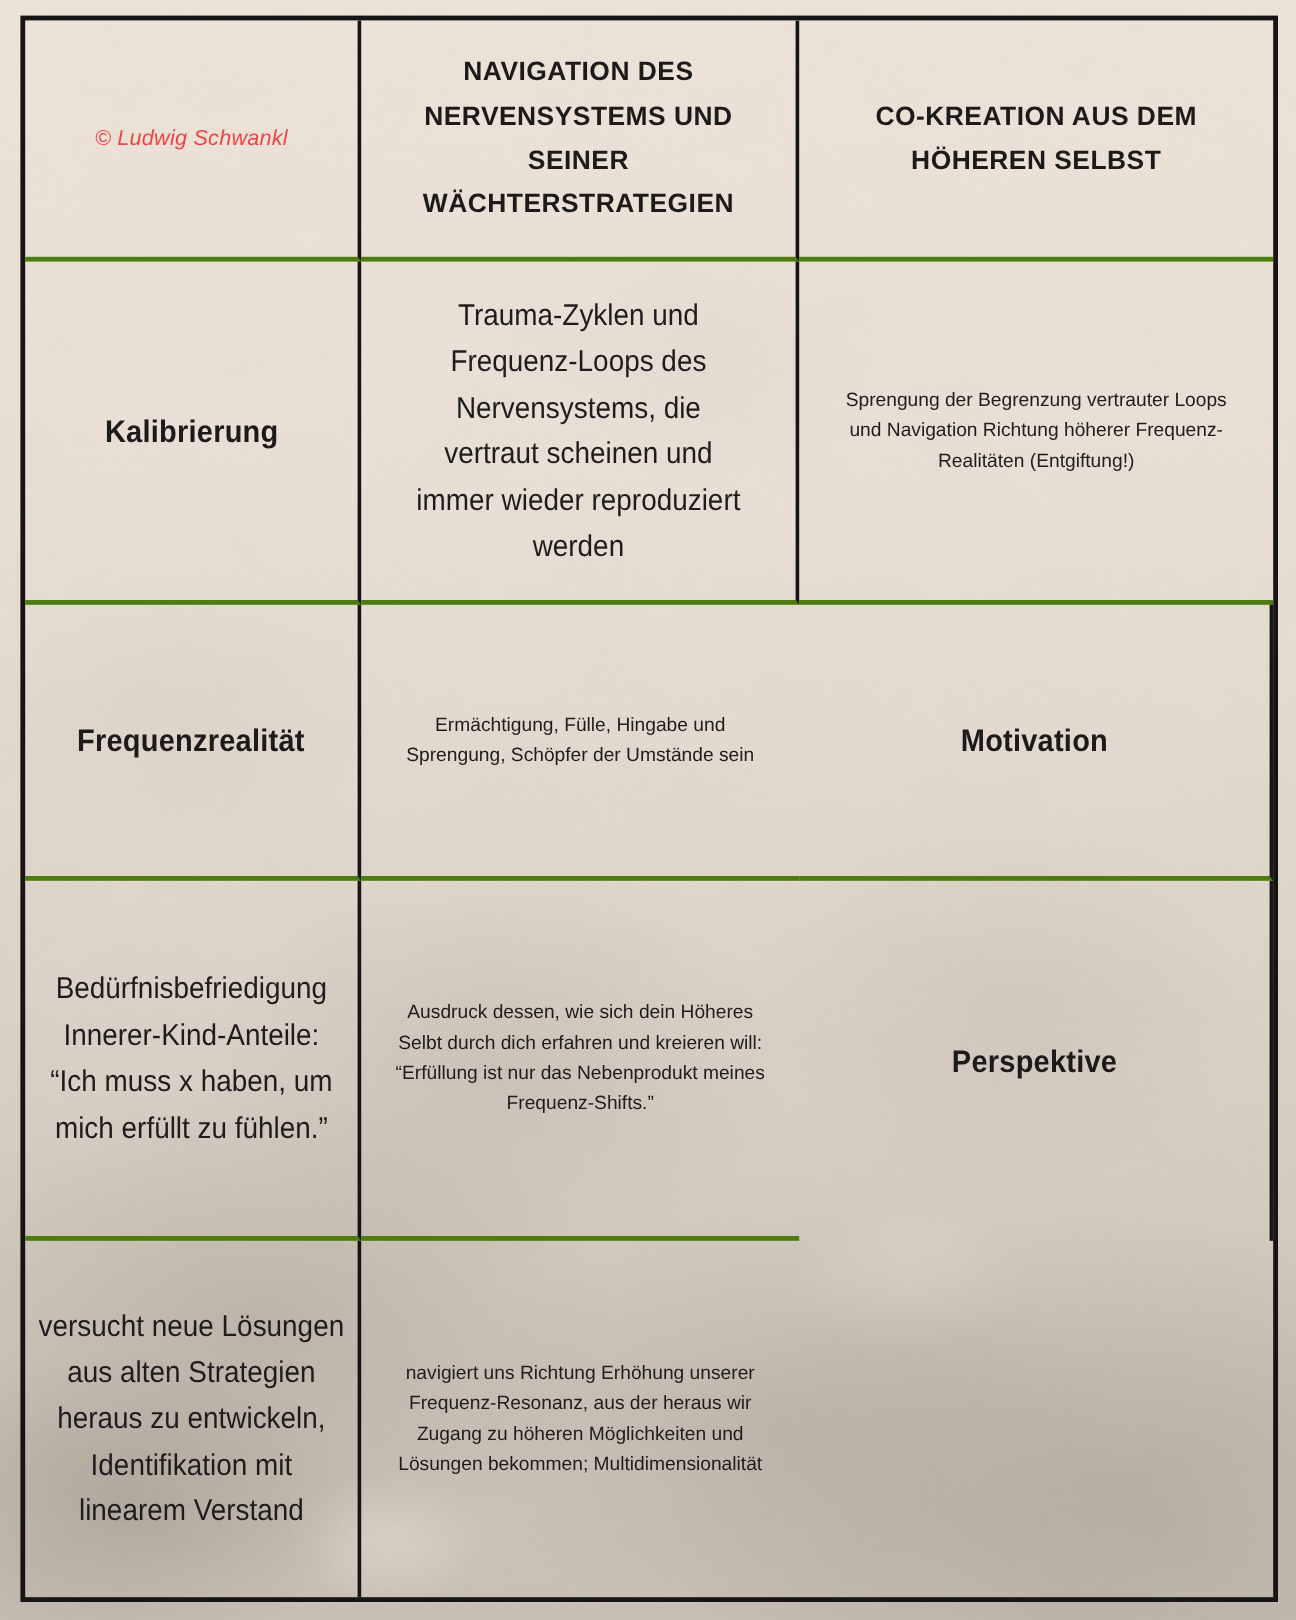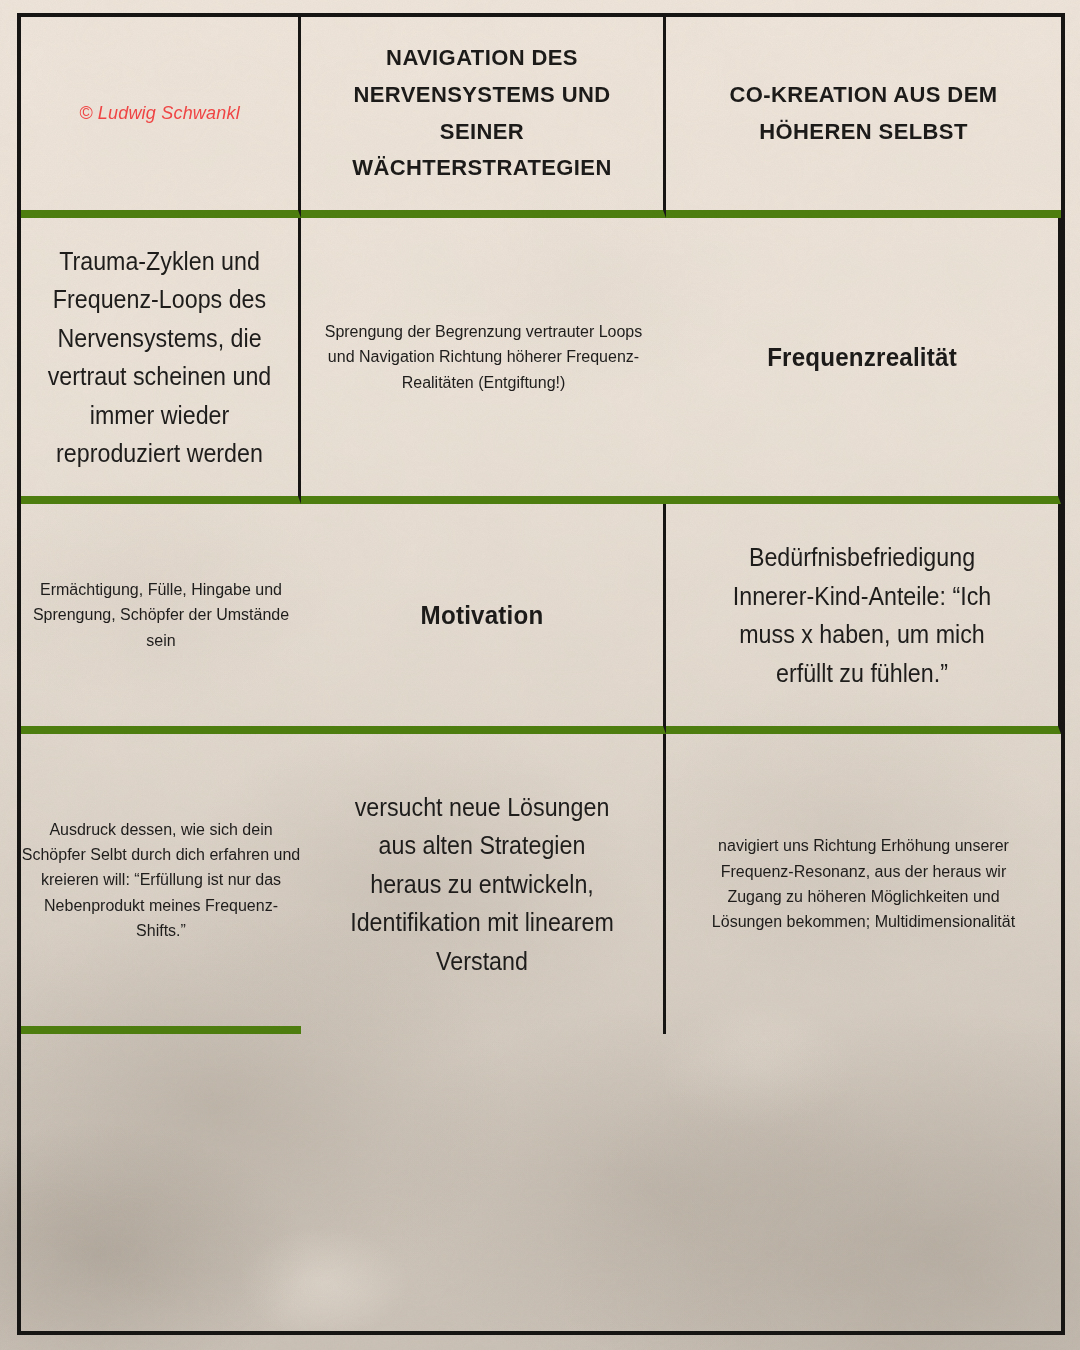--- a/index.html
+++ b/index.html
@@ -36,21 +36,21 @@
     box-sizing: border-box;
     border: 4px solid #161514;
     display: grid;
     grid-template-columns: 280px 365px 1fr;
     grid-template-rows: 201px 286px 230px 300px 1fr;
     z-index: 2;
   }
   .cell {
     box-sizing: border-box;
     border-right: 3px solid #161514;
-    border-bottom: 8px solid #4d7c0f;
+    border-bottom: 4px solid #4d7c0f;
     display: flex; align-items: center; justify-content: center;
     text-align: center;
   }
   .cell.last-col { border-right: none; }
   .cell.last-row { border-bottom: none; }
   .credit {
     font-style: italic;
     font-size: 18px;
     color: #ef4444;
     letter-spacing: 0.2px;
@@ -113,43 +113,49 @@
     <span class="credit">© Ludwig Schwankl</span>
   </div>
   <div class="cell">
     <div class="col-header">NAVIGATION DES NERVENSYSTEMS UND SEINER WÄCHTERSTRATEGIEN</div>
   </div>
   <div class="cell last-col">
     <div class="col-header cocreation-header">CO-KREATION AUS DEM HÖHEREN SELBST</div>
   </div>
 
   <div class="cell">
+    <div class="row-label">Kalibrierung</div>
+  </div>
+  <div class="cell">
     <div class="body-text guardian-text">Trauma-Zyklen und Frequenz-Loops des Nervensystems, die vertraut scheinen und immer wieder reproduziert werden</div>
   </div>
   <div class="cell last-col">
     <div class="body-text cocreation-text">Sprengung der Begrenzung vertrauter Loops und Navigation Richtung höherer Frequenz-Realitäten (Entgiftung!)</div>
   </div>
 
   <div class="cell">
     <div class="row-label">Frequenzrealität</div>
   </div>
   <div class="cell last-col">
     <div class="body-text cocreation-text">Ermächtigung, Fülle, Hingabe und Sprengung, Schöpfer der Umstände sein</div>
   </div>
 
   <div class="cell">
     <div class="row-label">Motivation</div>
   </div>
   <div class="cell">
     <div class="body-text guardian-text">Bedürfnisbefriedigung Innerer-Kind-Anteile: “Ich muss x haben, um mich erfüllt zu fühlen.”</div>
   </div>
   <div class="cell last-col">
-    <div class="body-text cocreation-text">Ausdruck dessen, wie sich dein Schöpfer Selbt durch dich erfahren und kreieren will: “Erfüllung ist nur das Nebenprodukt meines Frequenz-Shifts.”</div>
+    <div class="body-text cocreation-text">Ausdruck dessen, wie sich dein Höheres Selbt durch dich erfahren und kreieren will: “Erfüllung ist nur das Nebenprodukt meines Frequenz-Shifts.”</div>
   </div>
 
+  <div class="cell last-row">
+    <div class="row-label">Perspektive</div>
+  </div>
   <div class="cell last-row">
     <div class="body-text guardian-text">versucht neue Lösungen aus alten Strategien heraus zu entwickeln, Identifikation mit linearem Verstand</div>
   </div>
   <div class="cell last-col last-row">
     <div class="body-text cocreation-text">navigiert uns Richtung Erhöhung unserer Frequenz-Resonanz, aus der heraus wir Zugang zu höheren Möglichkeiten und Lösungen bekommen; Multidimensionalität</div>
   </div>
 
 </div>
 
 </body></html>

